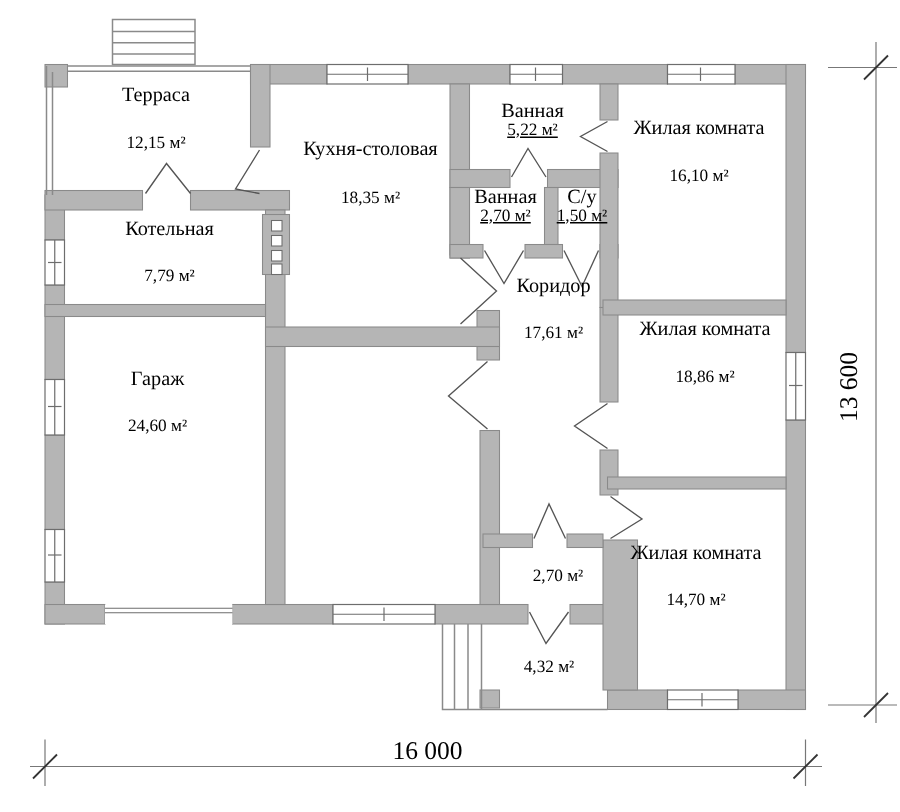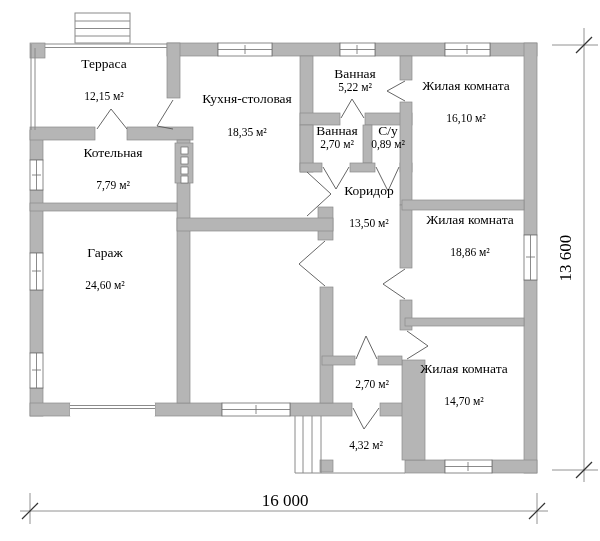--- a/index.html
+++ b/index.html
@@ -5,21 +5,21 @@
   html,body{margin:0;padding:0;background:#fff;}
   .canvas{position:relative;width:600px;height:541px;background:#ffffff;overflow:hidden;
           font-family:"Liberation Serif","DejaVu Serif",serif;color:#000;}
   .plan-svg{position:absolute;left:0;top:0;}
   .room-label{position:absolute;transform:translate(-50%,-50%);text-align:center;
               white-space:nowrap;line-height:1;}
   .room-name{display:block;font-size:13.5px;}
   .room-area{display:block;font-size:11.5px;margin-top:20px;}
   .room-area.only{margin-top:0;}
   .wide .room-area{margin-top:21px;}
-  .tight .room-area{margin-top:1px;}
+  .tight .room-area{margin-top:1px;text-decoration:underline;}
   .dim-label{position:absolute;font-size:17px;transform:translate(-50%,-50%);white-space:nowrap;}
   .dim-label.vertical{transform:translate(-50%,-50%) rotate(-90deg);}
 </style>
 </head>
 <body>
 
 <div class="canvas">
 
 <svg class="plan-svg" width="600" height="541" viewBox="0 0 600 541">
 
@@ -199,29 +199,29 @@
 <div class="room-label" style="left:466px;top:101px">
   <span class="room-name">Жилая комната</span>
   <span class="room-area">16,10 м²</span>
 </div>
 <div class="room-label tight" style="left:337px;top:137px">
   <span class="room-name">Ванная</span>
   <span class="room-area">2,70 м²</span>
 </div>
 <div class="room-label tight" style="left:388px;top:137px">
   <span class="room-name">С/у</span>
-  <span class="room-area">0,89 м²</span>
+  <span class="room-area">1,50 м²</span>
 </div>
 <div class="room-label" style="left:113px;top:168px">
   <span class="room-name">Котельная</span>
   <span class="room-area">7,79 м²</span>
 </div>
 <div class="room-label" style="left:369px;top:206px">
   <span class="room-name">Коридор</span>
-  <span class="room-area">13,50 м²</span>
+  <span class="room-area">17,61 м²</span>
 </div>
 <div class="room-label" style="left:470px;top:235px">
   <span class="room-name">Жилая комната</span>
   <span class="room-area">18,86 м²</span>
 </div>
 <div class="room-label" style="left:105px;top:268px">
   <span class="room-name">Гараж</span>
   <span class="room-area">24,60 м²</span>
 </div>
 <div class="room-label" style="left:372px;top:385px">

